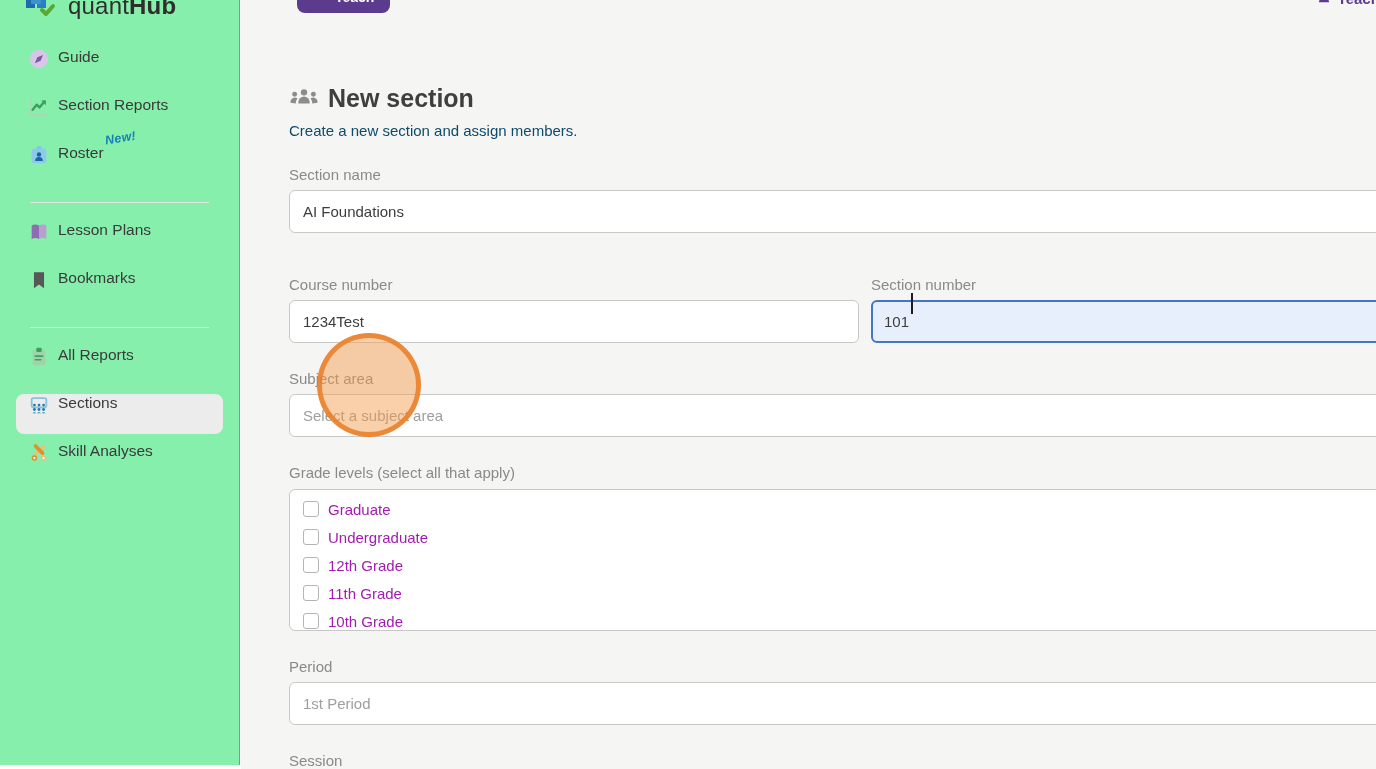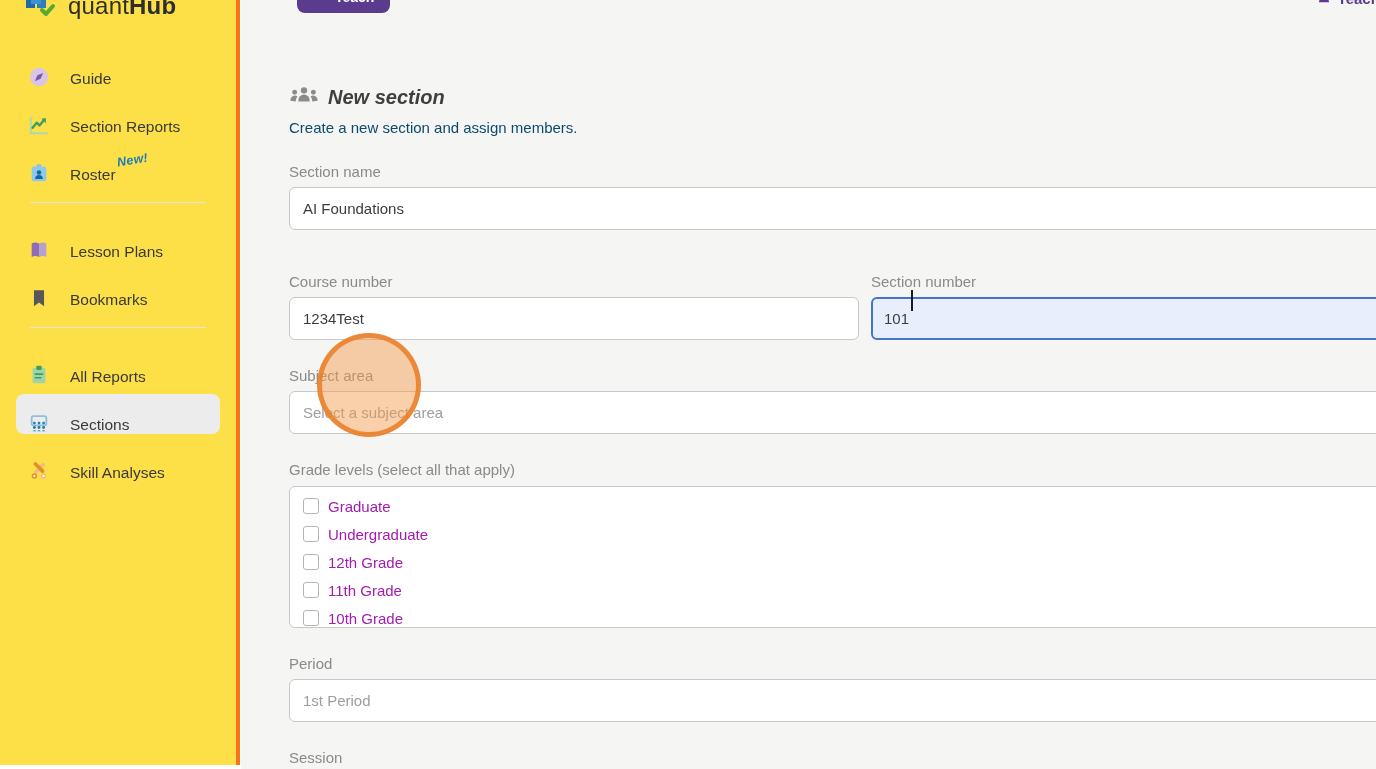--- a/index.html
+++ b/index.html
@@ -8,31 +8,31 @@
     position: relative;
     overflow: hidden;
     font-family: "Liberation Sans", sans-serif;
     background: #ffffff;
     color: #3c3c3c;
   }
 
   
   .sidebar {
     position: absolute; left: 0; top: 0; bottom: 4px; width: 240px;
-    background: #fde047; border-right: 4px solid #f97316;
+    background: #86efac; border-right: 1px solid #f97316;
   }
   .logo-row {
     display: flex; align-items: center; gap: 10px;
     margin: -14px 0 0 22px; height: 40px;
   }
   .logo-text { font-size: 24px; color: #2e2e2e; letter-spacing: .2px; }
   .logo-text .bold { font-weight: 700; }
   .nav { margin-top: 22px; }
   .nav-item {
-    display: flex; align-items: flex-end; gap: 20px;
+    display: flex; align-items: flex-start; gap: 8px;
     height: 40px; margin: 8px 16px; padding: 0 12px;
     border-radius: 8px; cursor: pointer;
     font-size: 15.5px; color: #3a3a3a;
   }
   .nav-item.active { background: #ececec; }
   .nav-item .ic { width: 22px; height: 22px; flex: 0 0 22px; display: flex; align-items: center; justify-content: center; }
   .nav-label { position: relative; }
   .new-badge {
     position: absolute; top: -13px; right: -32px;
     color: #1a7db8; font-size: 12.5px; font-weight: 700; font-style: italic;
@@ -54,21 +54,21 @@
   }
   .topright-chip {
     position: absolute; top: -11px; right: -18px;
     display: flex; align-items: center; gap: 6px;
     color: #5b3b8d; font-size: 15px; font-weight: 600;
   }
 
   .content { position: relative; padding: 84px 0 0 48px; width: 100%; }
 
   .page-header { display: flex; align-items: center; gap: 9px; }
-  .page-title { font-size: 20px; font-weight: 700; color: #3f3f3f; font-style: italic; }
+  .page-title { font-size: 25px; font-weight: 700; color: #3f3f3f; }
   .page-subtitle { margin-top: 9px; font-size: 15px; color: #0c4a6e; }
 
   .field-label { font-size: 15px; color: #8a8a8a; margin-top: 16px; }
   .mt-lg { margin-top: 27px; }
   .mt-sm { margin-top: 7px; }
 
   .text-input {
     display: block; height: 43px; width: calc(100% + 24px);
     background: #fff; border: 1px solid #c8c8c8; border-radius: 6px;
     padding: 0 13px; font-size: 15px; color: #3d3d3d;

